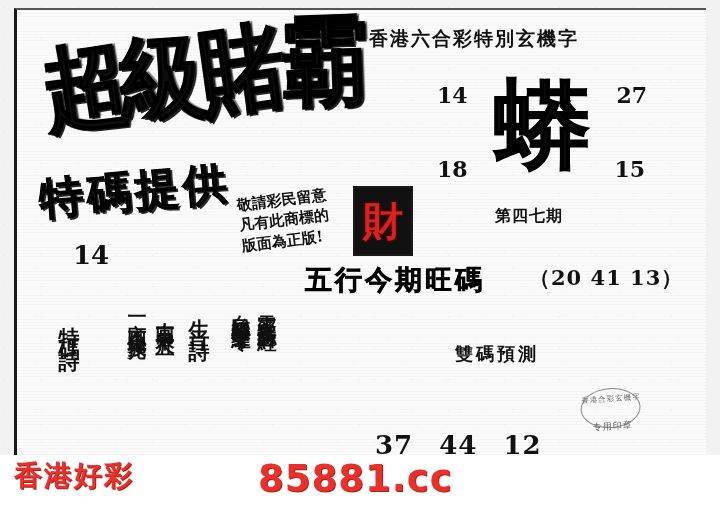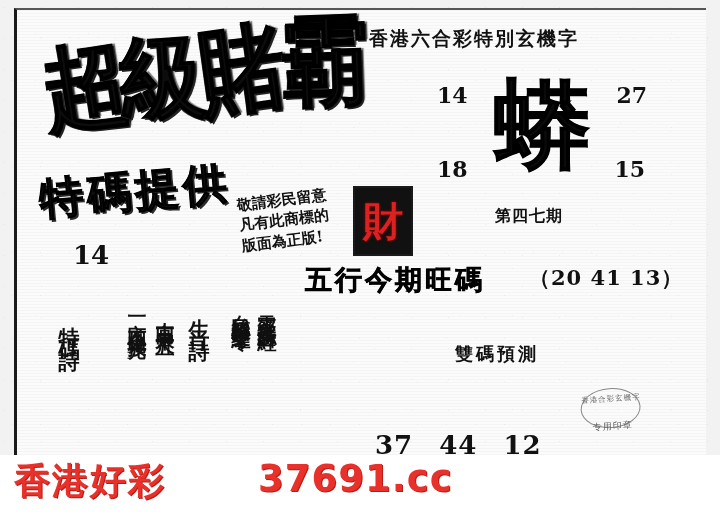--- a/index.html
+++ b/index.html
@@ -281,21 +281,21 @@
     top: 455px;
     width: 720px;
     height: 60px;
     background: #ffffff;
   }
   .footer .red {
     position: absolute;
     left: 14px;
     top: 2px;
     font-family: "DejaVu Serif", serif;
-    font-size: 36px;
+    font-size: 28px;
     font-weight: bold;
     color: #e8312a;
     letter-spacing: 2px;
     text-shadow: 1px 1px 0 #b51d18;
   }
   .footer .url {
     position: absolute;
     left: 258px;
     top: 2px;
     font-family: "DejaVu Sans", sans-serif;
@@ -372,16 +372,16 @@
     <div class="vcol c-shengxiao">生肖詩</div>
     <div class="vcol c-bai1">白絲經二零經零</div>
     <div class="vcol c-bai2">零經二零絲白經</div>
 
   </div>
 
   <div class="noise"></div>
 
   <div class="footer">
     <div class="red">香港好彩</div>
-    <div class="url">37691.cc</div>
+    <div class="url">85881.cc</div>
   </div>
 
 </div>
 
 </body></html>

